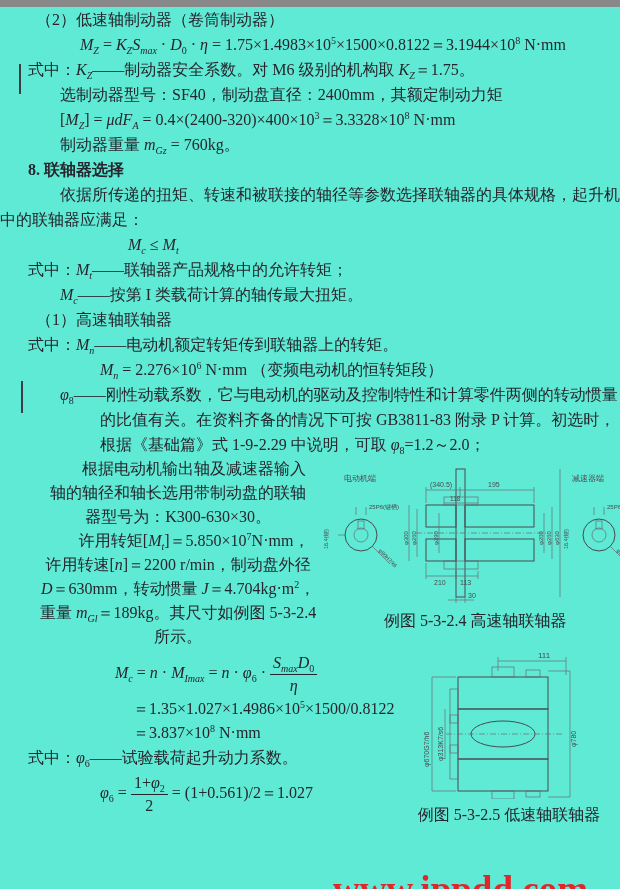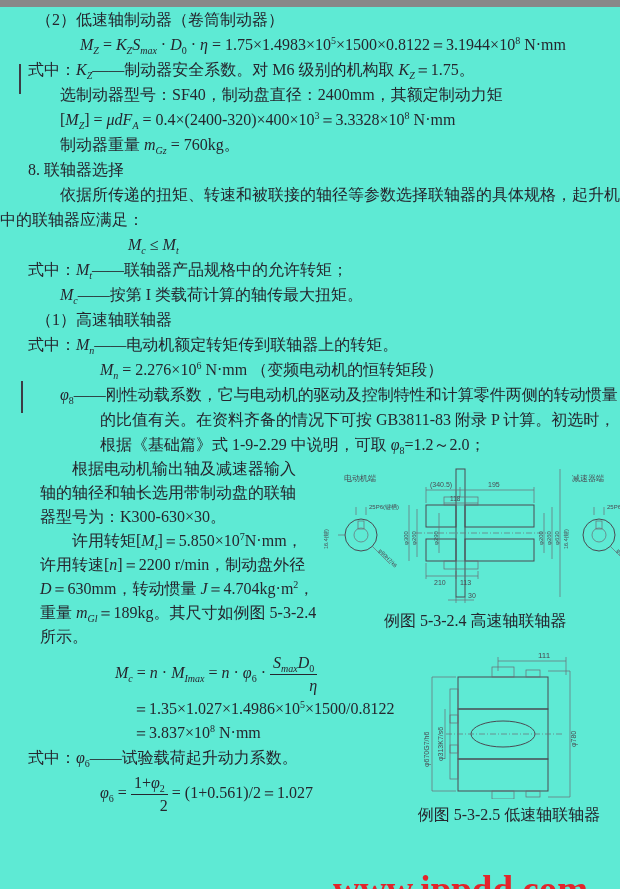--- a/index.html
+++ b/index.html
@@ -4,32 +4,32 @@
 <style>
   html,body{margin:0;padding:0;background:#888;}
   .page{
     position:relative; width:620px; height:889px; margin:7px auto;
     background:#5eead4; overflow:hidden;
     font-family:"Liberation Serif","DejaVu Serif",serif;
     color:#26262e; box-sizing:border-box;
   }
   .ln{height:25px; line-height:25px; font-size:16px; white-space:nowrap;}
   .it{font-style:italic;}
-  .bold{font-weight:normal;}
+  .bold{font-weight:bold;}
   sub{font-size:10px; line-height:0;}
   sup{font-size:10px; line-height:0;}
   .ind28{padding-left:28px;} .ind36{padding-left:36px;} .ind60{padding-left:60px;}
   .ind80{padding-left:80px;} .ind100{padding-left:100px;} .ind128{padding-left:128px;}
   .ind85{padding-left:85px;} .ind40{padding-left:40px;} .ind32{padding-left:32px;}
   .changebar{position:absolute; width:2px; background:#3c3c44;}
   .row{display:flex;}
-  .colL{width:302px;} .colR{width:318px;}
+  .colL{width:302px;text-align:center;} .colR{width:318px;}
   .colL .ln{height:24px; line-height:24px;}
   .figcap{font-size:16px; text-align:center; height:24px; line-height:24px; white-space:nowrap;}
-  .frac{display:inline-block; text-align:right; vertical-align:middle; line-height:normal;}
+  .frac{display:inline-block; text-align:center; vertical-align:middle; line-height:normal;}
   .frac .num{display:block; border-bottom:1px solid #26262e; padding:0 3px; height:22px; line-height:22px;}
   .frac .den{display:block; height:22px; line-height:22px;}
   .fracline{height:48px; line-height:48px; font-size:16px; white-space:nowrap;}
   .f24{height:24px; line-height:24px; font-size:16px; white-space:nowrap;}
   .f26{height:26px; line-height:26px; font-size:16px; white-space:nowrap;}
   .f44{height:44px; line-height:44px; font-size:16px; white-space:nowrap;}
   .botL{width:398px;} .botR{width:222px;}
   .watermark{
     position:absolute; left:333px; top:861px; z-index:6;
     font-family:Liberation Serif, serif;

